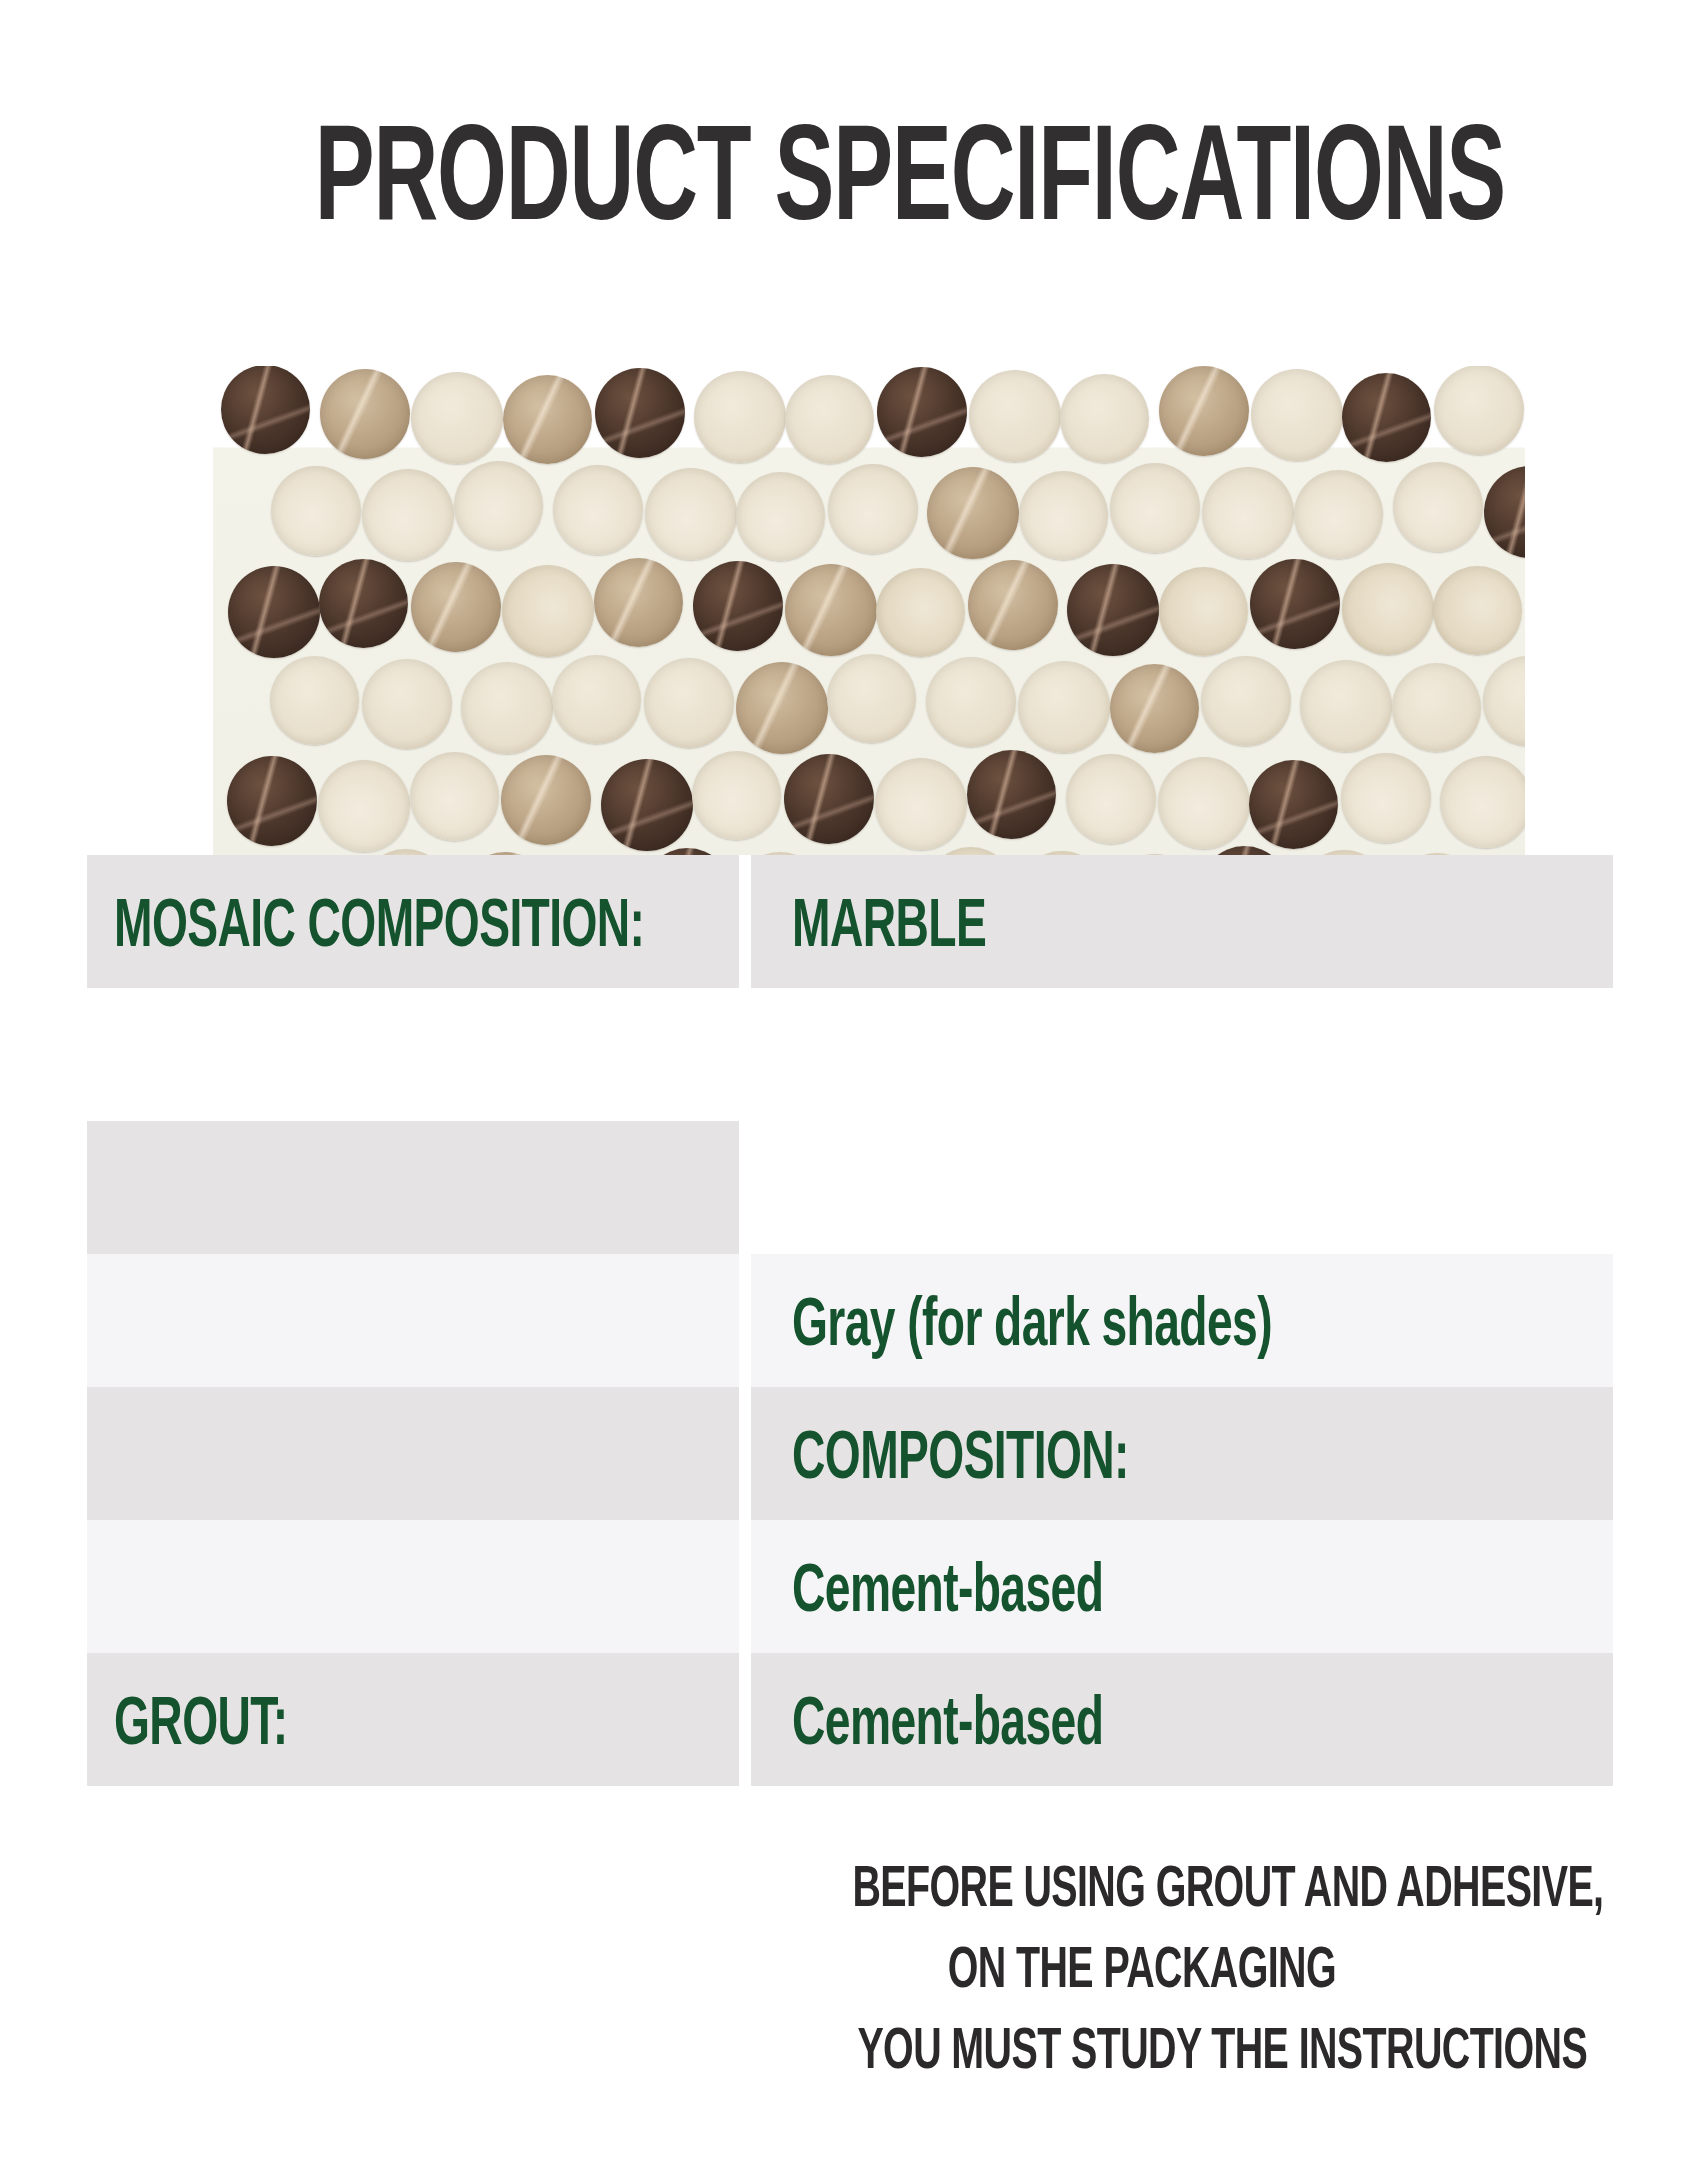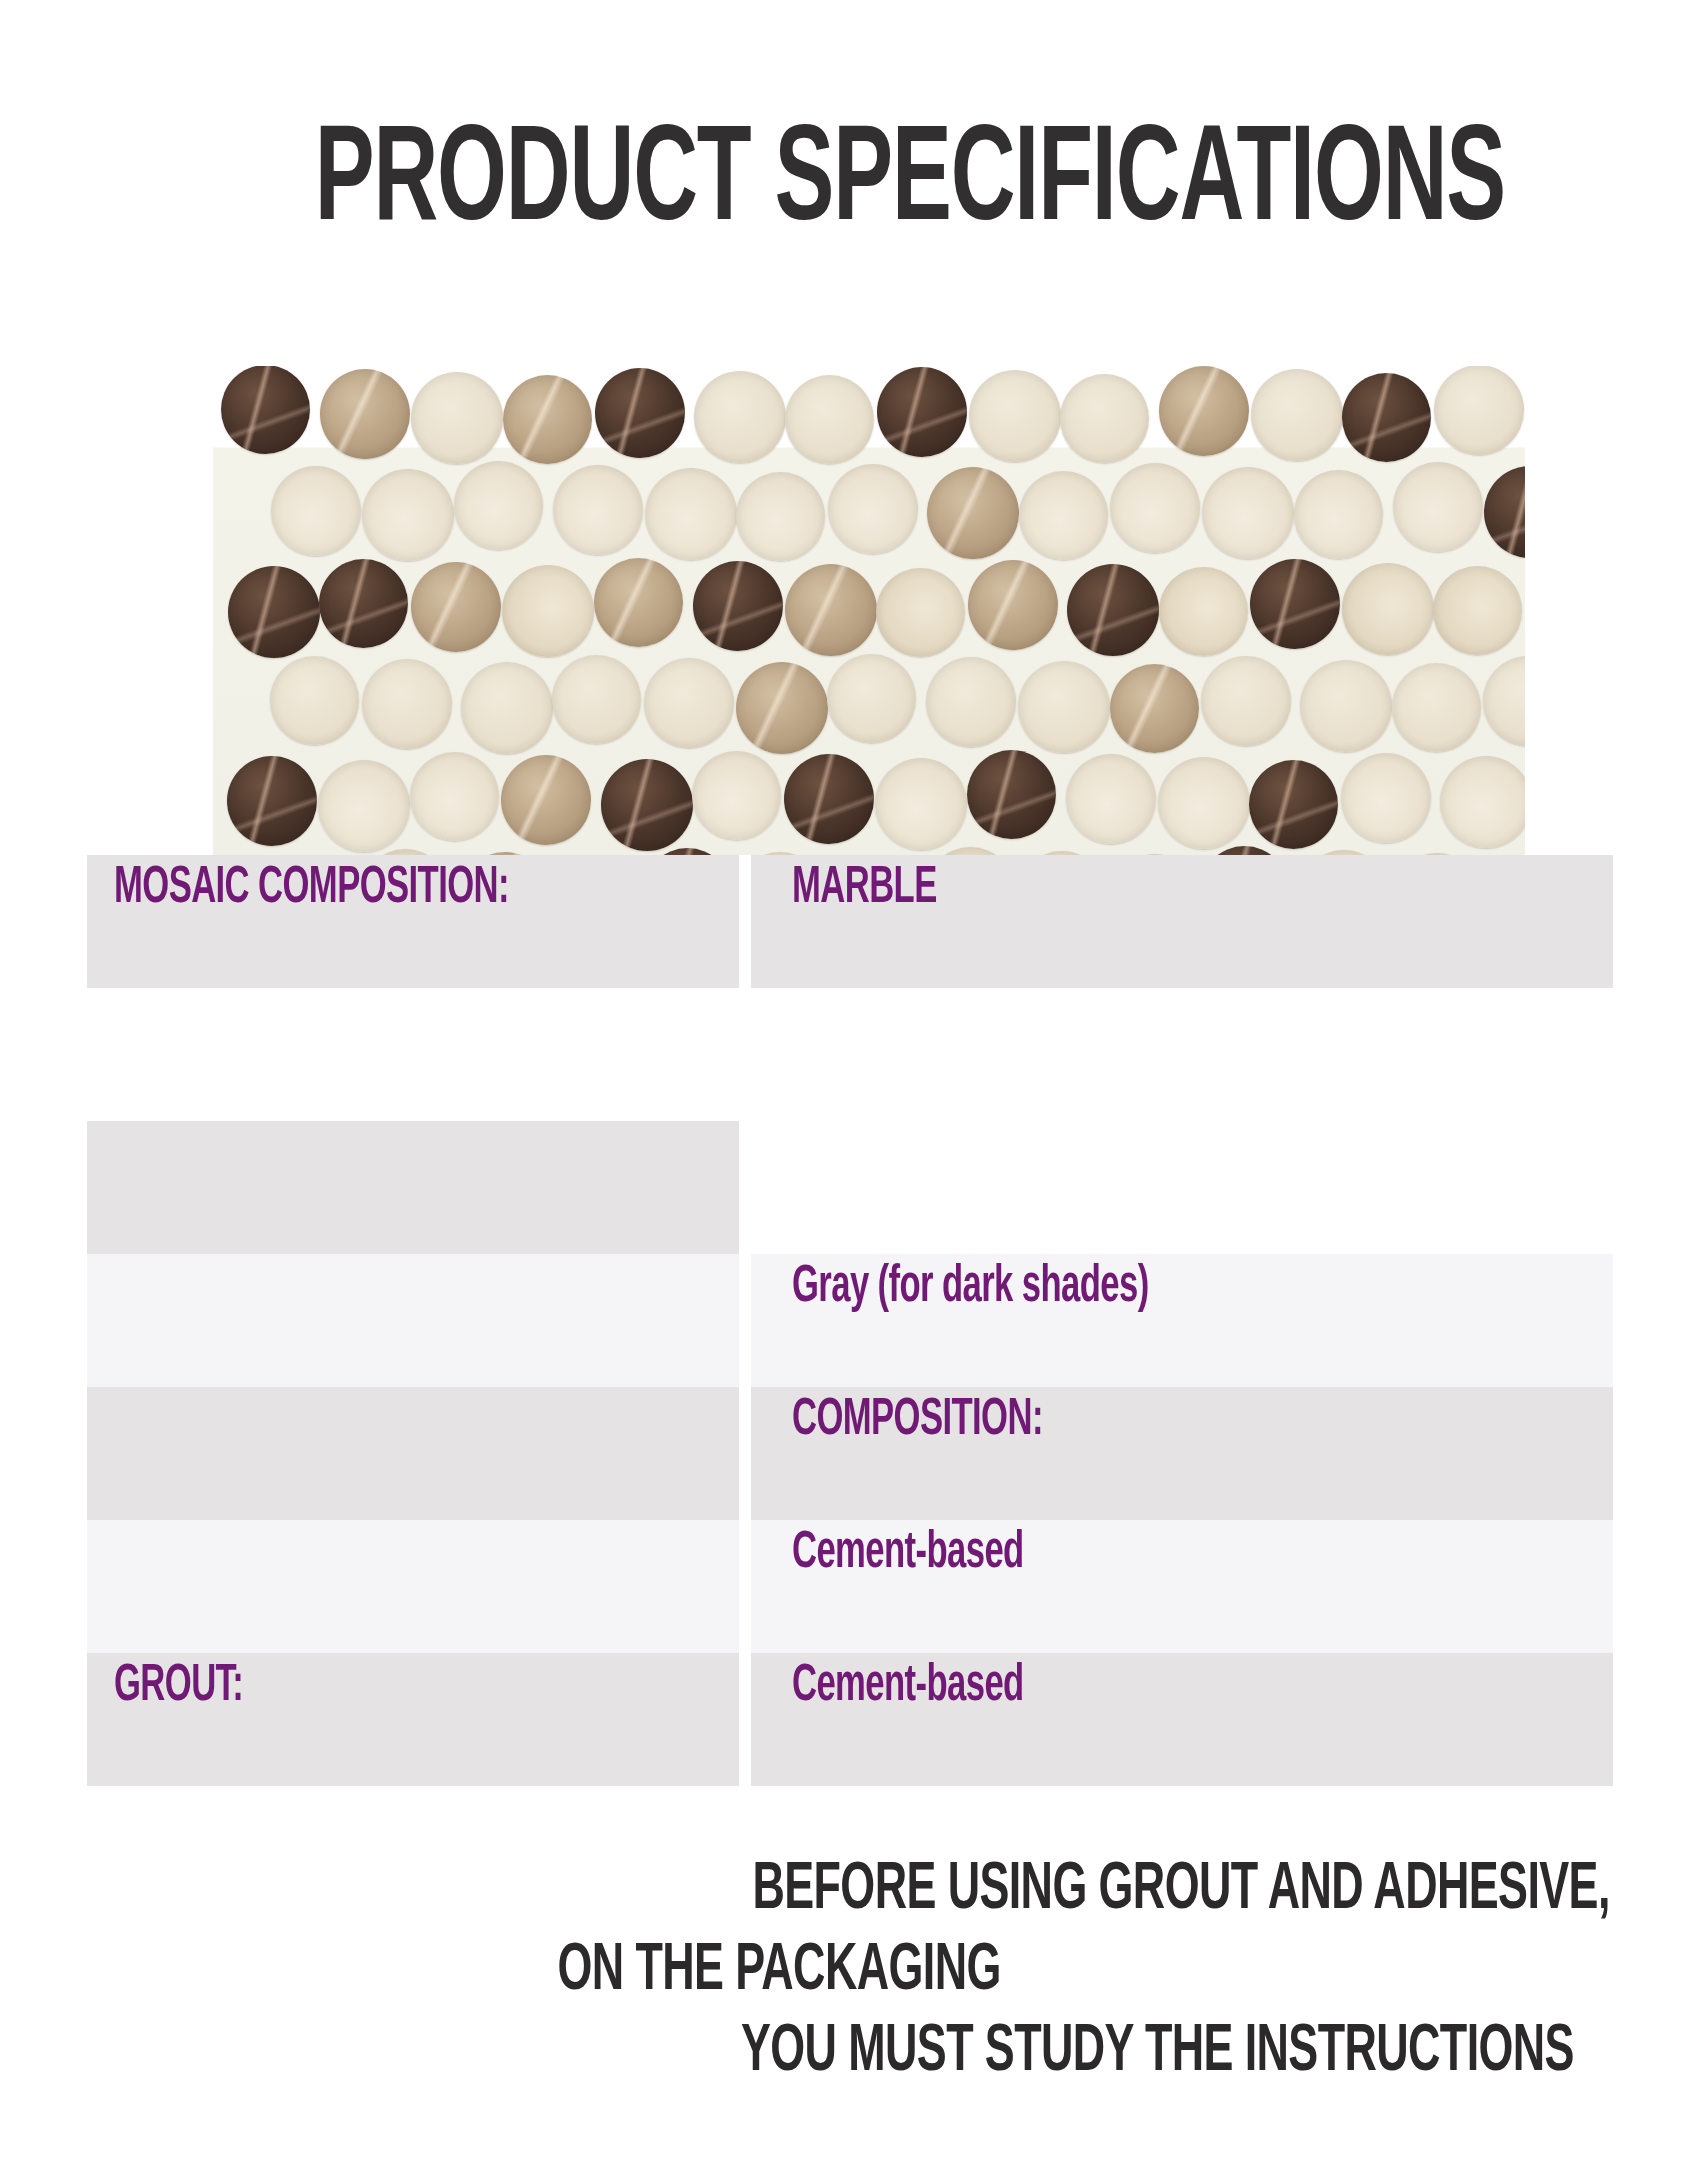--- a/index.html
+++ b/index.html
@@ -36,32 +36,32 @@
   .tile.b{background:
       linear-gradient(115deg,transparent 40%,rgba(255,244,228,0.55) 44%,transparent 49%),
       radial-gradient(circle at 40% 35%,#d2bfa2 0%,#b9a183 55%,#a08866 100%);}
   .tile.d{background:
       linear-gradient(105deg,transparent 38%,rgba(230,195,170,0.55) 42%,transparent 46%),
       linear-gradient(160deg,transparent 58%,rgba(215,180,160,0.35) 62%,transparent 66%),
       radial-gradient(circle at 38% 32%,#6d5140 0%,#4a352a 52%,#33231b 100%);}
   
   .spec{position:absolute;left:87px;top:855px;width:1526px;}
   .srow{display:flex;height:133px;}
-  .cell{display:flex;box-sizing:border-box;
-        font-size:51px;letter-spacing:-0.9px;color:#701a75;white-space:nowrap;}
+  .cell{display:flex;align-items:center;box-sizing:border-box;
+        font-size:68px;letter-spacing:-0.9px;color:#14532d;white-space:nowrap;}
   .cell .cond{transform:scaleX(0.68);}
   .cell.left{width:652px;padding-left:27px;}
   .gapfill{width:12px;height:133px;}
   .cell.right{flex:1;padding-left:41px;}
   .srow.shaded .cell{background:#e6e3e4;}
   .srow.plain  .cell{background:#f5f4f6;}
   
   .footer{
-    position:absolute;right:86px;top:1845px;
-    text-align:left;font-size:66px;line-height:81px;
+    position:absolute;right:93px;top:1845px;
+    text-align:center;font-size:58px;line-height:81px;
     letter-spacing:-0.9px;color:#2b292a;
   }
   .footer .line{white-space:nowrap;}
   .footer .cond{transform:scaleX(0.68);transform-origin:100% 50%;}
 </style>
 </head>
 <body>
 
 <div class="page">
 

